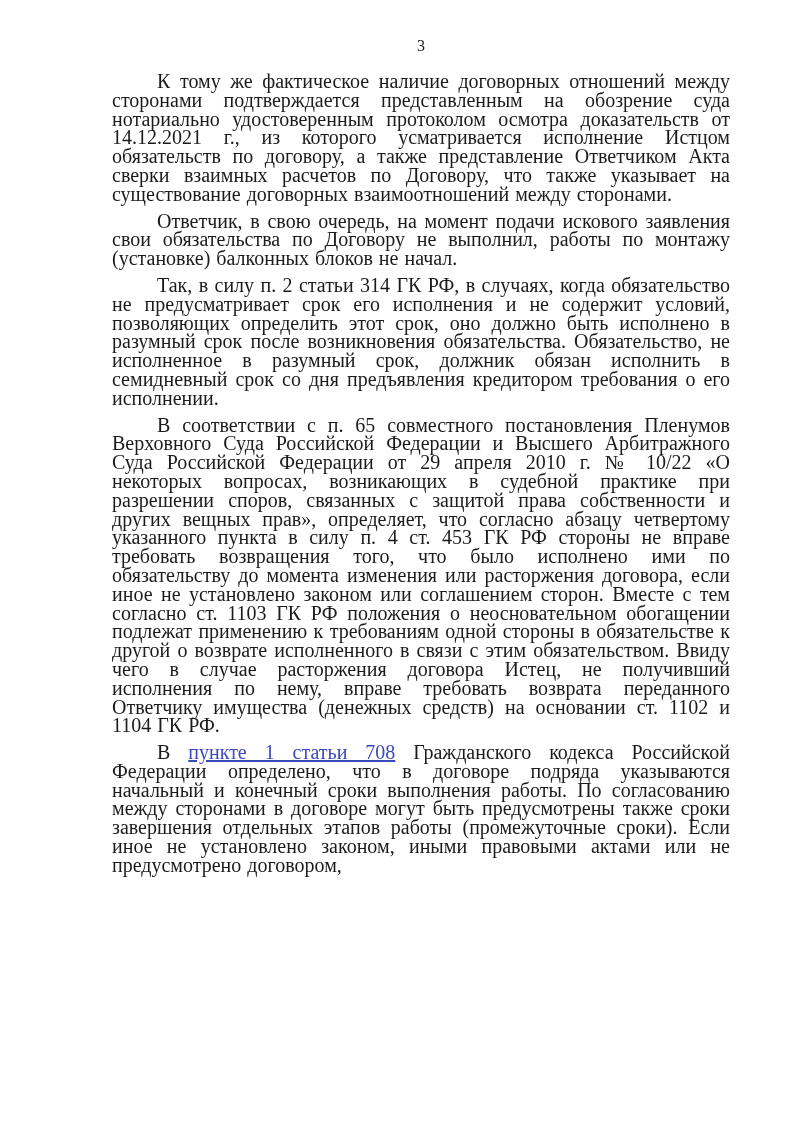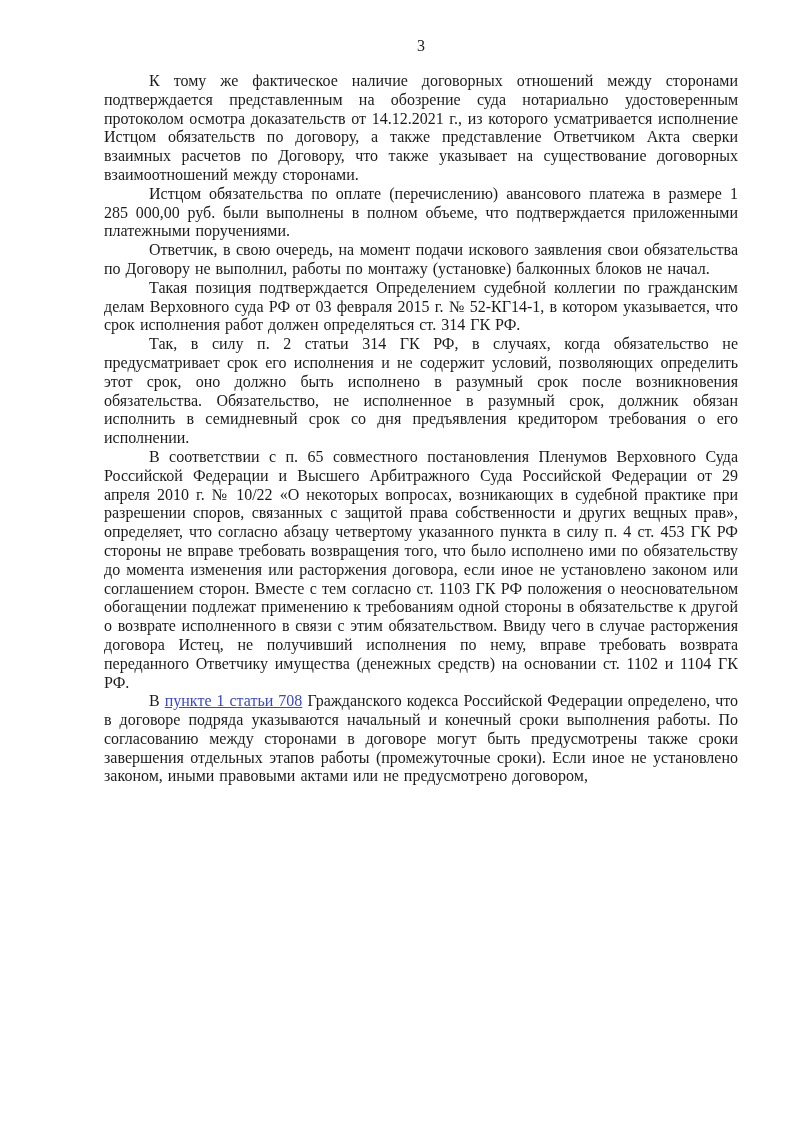--- a/index.html
+++ b/index.html
@@ -23,40 +23,38 @@
     padding: 36px 62px 0 104px;
     background: var(--page-background);
   }
   .page-number {
     text-align: center;
     font-size: 16px;
     line-height: 19px;
     margin-bottom: 17px;
   }
   .doc-body p {
-    margin: 0;
-    font-size: 16px;
+    margin: 8px;
+    font-size: 20px;
     line-height: 18.8px;
     text-align: justify;
     text-indent: 45px;
     word-spacing: 1px;
   }
   .doc-link {
     color: var(--link-color);
     text-decoration: underline;
     cursor: pointer;
   }
 </style>
 </head>
 <body>
 
 <div class="page">
   <div class="page-number">3</div>
   <div class="doc-body">
       <p><span>К тому же фактическое наличие договорных отношений между сторонами подтверждается представленным на обозрение суда нотариально удостоверенным протоколом осмотра доказательств от 14.12.2021 г., из которого усматривается исполнение Истцом обязательств по договору, а также представление Ответчиком Акта сверки взаимных расчетов по Договору, что также указывает на существование договорных взаимоотношений между сторонами.</span></p>
-      <p><span>Истцом обязательства по оплате (перечислению) авансового платежа в размере 1 285 000,00 руб. были выполнены в полном объеме, что подтверждается приложенными платежными поручениями.</span></p>
       <p><span>Ответчик, в свою очередь, на момент подачи искового заявления свои обязательства по Договору не выполнил, работы по монтажу (установке) балконных блоков не начал.</span></p>
-      <p><span>Такая позиция подтверждается Определением судебной коллегии по гражданским делам Верховного суда РФ от 03 февраля 2015 г. № 52-КГ14-1, в котором указывается, что срок исполнения работ должен определяться ст. 314 ГК РФ.</span></p>
       <p><span>Так, в силу п. 2 статьи 314 ГК РФ, в случаях, когда обязательство не предусматривает срок его исполнения и не содержит условий, позволяющих определить этот срок, оно должно быть исполнено в разумный срок после возникновения обязательства. Обязательство, не исполненное в разумный срок, должник обязан исполнить в семидневный срок со дня предъявления кредитором требования о его исполнении.</span></p>
       <p><span>В соответствии с п. 65 совместного постановления Пленумов Верховного Суда Российской Федерации и Высшего Арбитражного Суда Российской Федерации от 29 апреля 2010 г. № 10/22 «О некоторых вопросах, возникающих в судебной практике при разрешении споров, связанных с защитой права собственности и других вещных прав», определяет, что согласно абзацу четвертому указанного пункта в силу п. 4 ст. 453 ГК РФ стороны не вправе требовать возвращения того, что было исполнено ими по обязательству до момента изменения или расторжения договора, если иное не установлено законом или соглашением сторон. Вместе с тем согласно ст. 1103 ГК РФ положения о неосновательном обогащении подлежат применению к требованиям одной стороны в обязательстве к другой о возврате исполненного в связи с этим обязательством. Ввиду чего в случае расторжения договора Истец, не получивший исполнения по нему, вправе требовать возврата переданного Ответчику имущества (денежных средств) на основании ст. 1102 и 1104 ГК РФ.</span></p>
       <p><span>В </span><a class="doc-link" href="#">пункте 1 статьи 708</a><span> Гражданского кодекса Российской Федерации определено, что в договоре подряда указываются начальный и конечный сроки выполнения работы. По согласованию между сторонами в договоре могут быть предусмотрены также сроки завершения отдельных этапов работы (промежуточные сроки). Если иное не установлено законом, иными правовыми актами или не предусмотрено договором,</span></p>
     </div>
 </div>
 
 </body></html>

